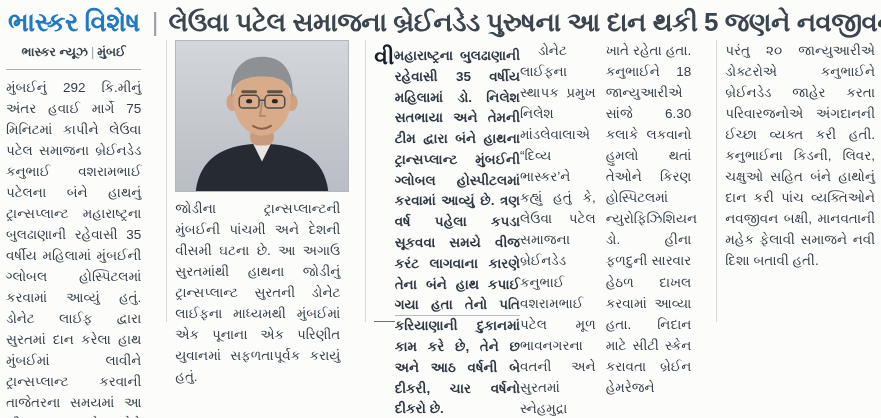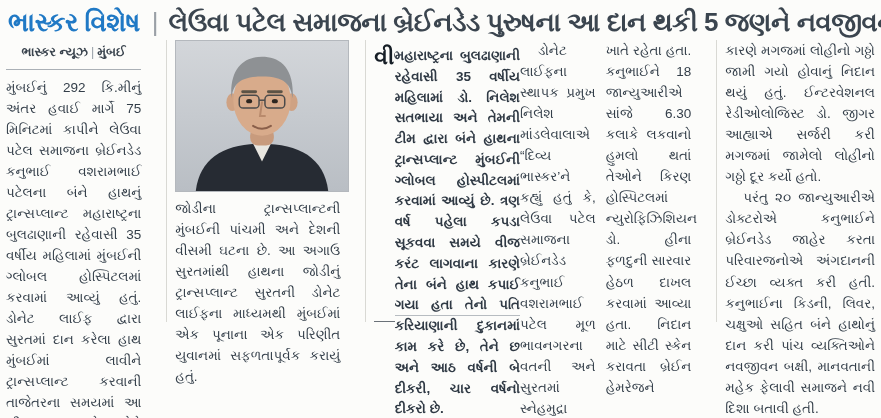--- a/index.html
+++ b/index.html
@@ -151,18 +151,17 @@
       <div class="subhead-bar"></div>
       <div class="subhead">વીજ કરન્ટથી બંને હાથ ગુમાવ્યા હતા</div>
       <div class="lead">મહારાષ્ટ્રના બુલઢાણાની રહેવાસી 35 વર્ષીય મહિલામાં ડો. નિલેશ સતભાયા અને તેમની ટીમ દ્વારા બંને હાથના ટ્રાન્સપ્લાન્ટ મુંબઈની ગ્લોબલ હોસ્પીટલમાં કરવામાં આવ્યું છે. ત્રણ વર્ષ પહેલા કપડા સૂકવવા સમયે વીજ કરંટ લાગવાના કારણે તેના બંને હાથ કપાઈ ગયા હતા તેનો પતિ કરિયાણાની દુકાનમાં કામ કરે છે, તેને છ અને આઠ વર્ષની બે દીકરી, ચાર વર્ષનો દીકરો છે.</div>
       <div class="mid-cols">
         <div class="col mid-col indent">ડોનેટ લાઈફના સ્થાપક પ્રમુખ નિલેશ માંડલેવાલાએ “દિવ્ય ભાસ્કર’ને કહ્યું હતું કે, લેઉવા પટેલ સમાજના બ્રેઈનડેડ કનુભાઈ વશરામભાઈ પટેલ મૂળ ભાવનગરના વતની અને સુરતમાં સ્નેહમુદ્રા સોસાયટી, મોટા વરાછા</div>
         <div class="col mid-col">ખાતે રહેતા હતા. કનુભાઈને 18 જાન્યુઆરીએ સાંજે 6.30 કલાકે લકવાનો હુમલો થતાં તેઓને કિરણ હોસ્પિટલમાં ન્યુરોફિઝિશિયન ડો. હીના ફળદુની સારવાર હેઠળ દાખલ કરવામાં આવ્યા હતા. નિદાન માટે સીટી સ્કેન કરાવતા બ્રેઈન હેમરેજને</div>
       </div>
     </div>
 
     <div class="col col5 col-divided">
-      <p>કારણે મગજમાં લોહીનો ગઠ્ઠો જામી ગયો હોવાનું નિદાન થયું હતું. ઈન્ટરવેશનલ રેડીઓલોજિસ્ટ ડો. જીગર આહ્યાએ સર્જરી કરી મગજમાં જામેલો લોહીનો ગઠ્ઠો દૂર કર્યો હતો.</p>
       <p>પરંતુ ૨૦ જાન્યુઆરીએ ડોક્ટરોએ કનુભાઈને બ્રેઈનડેડ જાહેર કરતા પરિવારજનોએ અંગદાનની ઈચ્છા વ્યક્ત કરી હતી. કનુભાઈના કિડની, લિવર, ચક્ષુઓ સહિત બંને હાથોનું દાન કરી પાંચ વ્યક્તિઓને નવજીવન બક્ષી, માનવતાની મહેક ફેલાવી સમાજને નવી દિશા બતાવી હતી.</p>
     </div>
 
   </div>
 </div>
 
 </body></html>

